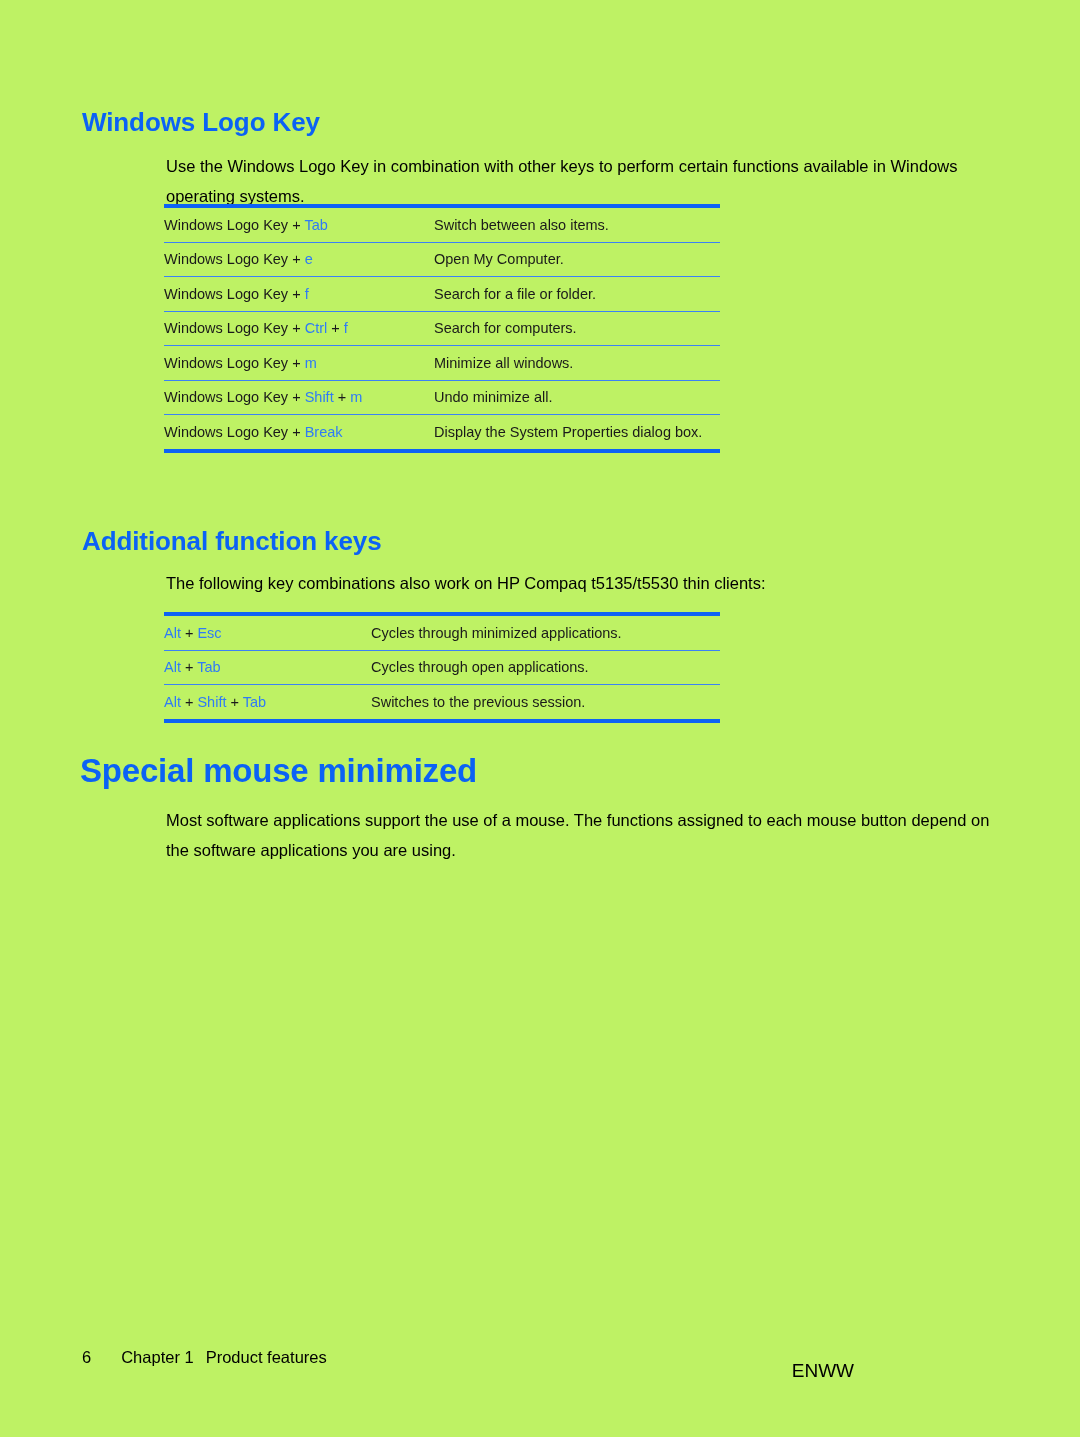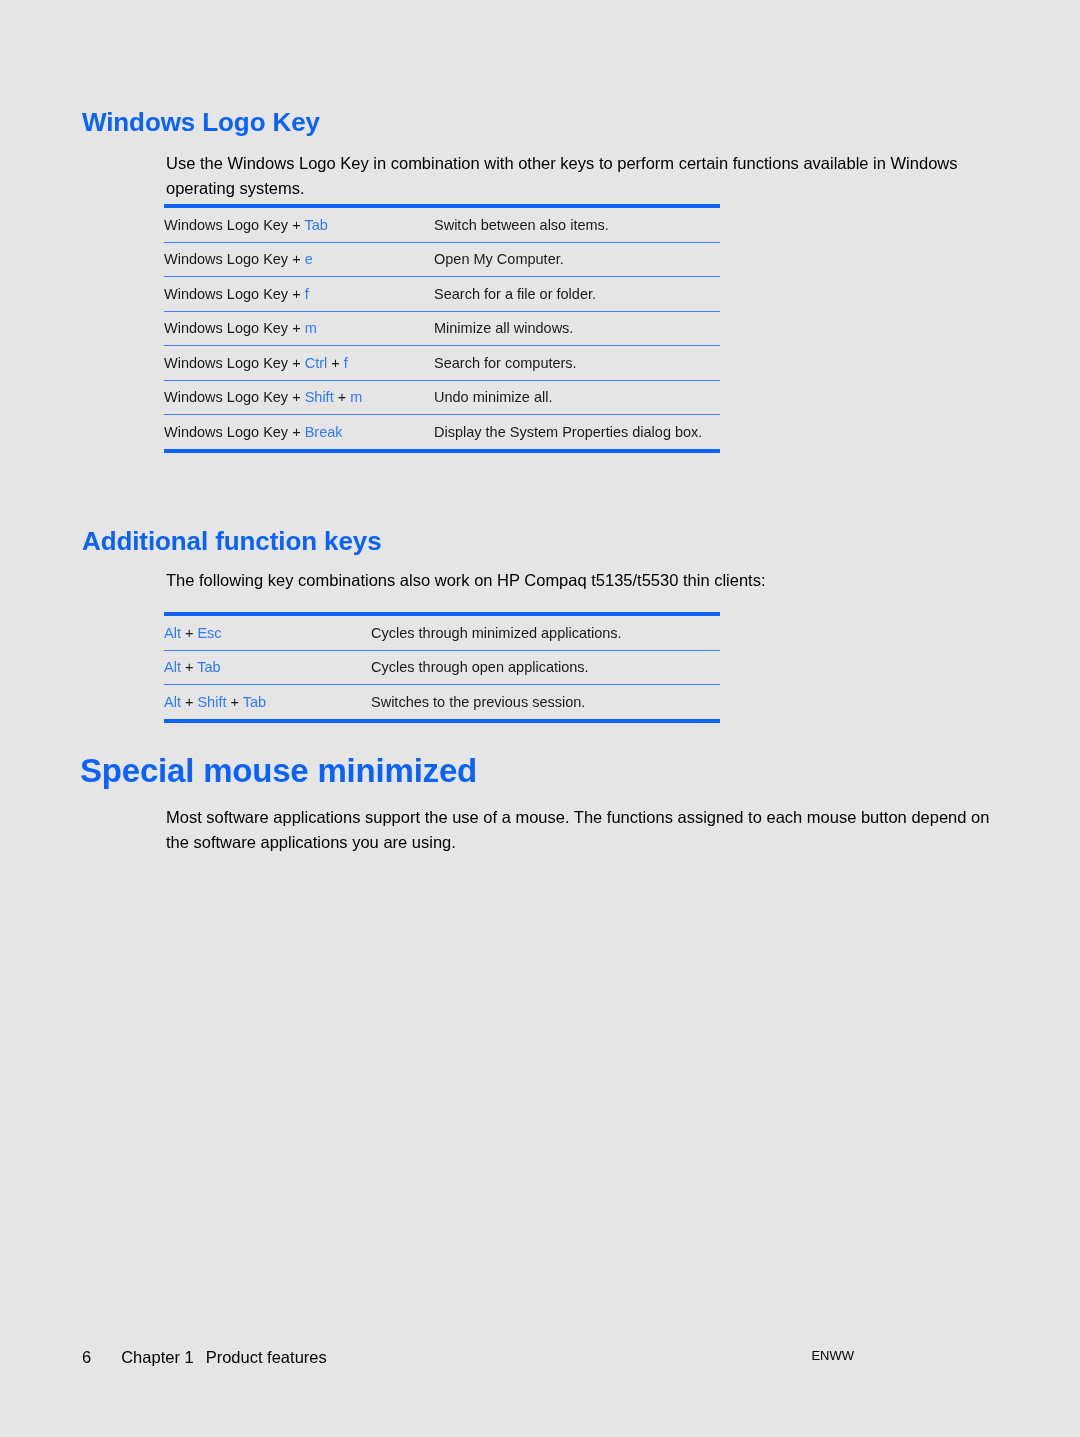--- a/index.html
+++ b/index.html
@@ -8,21 +8,21 @@
     background: #ffffff;
   }
   body {
     font-family: "Liberation Sans", sans-serif;
     color: #000000;
   }
   .page {
     position: relative;
     width: 1080px;
     height: 1437px;
-    background: #e5e5e5;
+    background: #bef264;
     overflow: hidden;
     box-sizing: border-box;
   }
 
   
   .h2 {
     position: absolute;
     left: 82px;
     color: #0b62f5;
     font-size: 26px;
@@ -39,21 +39,21 @@
     letter-spacing: -0.2px;
     white-space: nowrap;
   }
 
   
   .para {
     position: absolute;
     left: 166px;
     width: 800px;
     font-size: 16.5px;
-    line-height: 25px;
+    line-height: 30px;
     color: #000000;
   }
 
   
   .kbtable {
     position: absolute;
     border-collapse: collapse;
     table-layout: fixed;
     border-top: 4px solid #0d63f5;
     border-bottom: 4px solid #0d63f5;
@@ -114,22 +114,22 @@
     top: 0;
     font-size: 16.5px;
     color: #000000;
     white-space: nowrap;
   }
   .footer-pagenum { margin-right: 30px; }
   .footer-chapter { margin-right: 12px; }
   .footer-right {
     position: absolute;
     right: 94px;
-    top: 0;
-    font-size: 13px;
+    top: 12px;
+    font-size: 19px;
     color: #000000;
     white-space: nowrap;
   }
 </style>
 </head>
 <body>
 
 <div class="page">
 
   <div class="h2" style="top:107px;">Windows Logo Key</div>
@@ -144,26 +144,26 @@
       </tr>
       <tr>
         <td class="cell-keys"><span class="plain">Windows Logo Key + </span><span class="key">e</span><span class="plain"></span><span class="key"></span></td>
         <td class="cell-desc">Open My Computer.</td>
       </tr>
       <tr>
         <td class="cell-keys"><span class="plain">Windows Logo Key + </span><span class="key">f</span><span class="plain"></span><span class="key"></span></td>
         <td class="cell-desc">Search for a file or folder.</td>
       </tr>
       <tr>
+        <td class="cell-keys"><span class="plain">Windows Logo Key + </span><span class="key">Ctrl</span><span class="plain"> + </span><span class="key">f</span></td>
+        <td class="cell-desc">Search for computers.</td>
+      </tr>
+      <tr>
         <td class="cell-keys"><span class="plain">Windows Logo Key + </span><span class="key">m</span><span class="plain"></span><span class="key"></span></td>
         <td class="cell-desc">Minimize all windows.</td>
-      </tr>
-      <tr>
-        <td class="cell-keys"><span class="plain">Windows Logo Key + </span><span class="key">Ctrl</span><span class="plain"> + </span><span class="key">f</span></td>
-        <td class="cell-desc">Search for computers.</td>
       </tr>
       <tr>
         <td class="cell-keys"><span class="plain">Windows Logo Key + </span><span class="key">Shift</span><span class="plain"> + </span><span class="key">m</span></td>
         <td class="cell-desc">Undo minimize all.</td>
       </tr>
       <tr>
         <td class="cell-keys"><span class="plain">Windows Logo Key + </span><span class="key">Break</span><span class="plain"></span><span class="key"></span></td>
         <td class="cell-desc">Display the System Properties dialog box.</td>
       </tr>
     </tbody>

